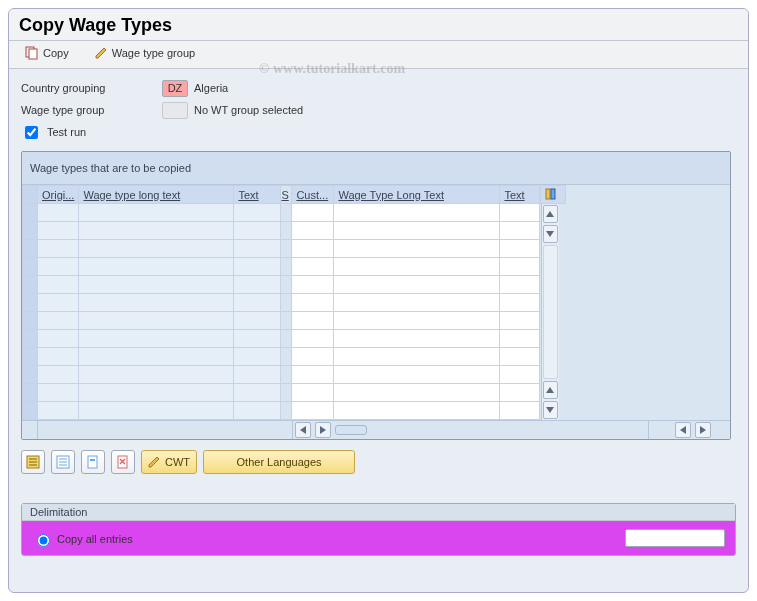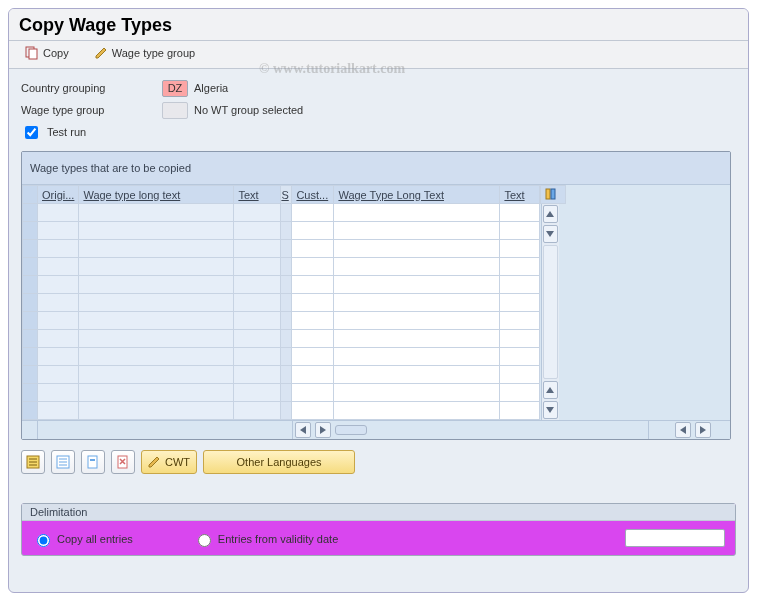--- a/index.html
+++ b/index.html
@@ -565,24 +565,20 @@
       </div>
     </div>
 
     <div class="box">
       <div class="box-title">Delimitation</div>
       <div class="box-body">
         <label class="radio-item">
           <input type="radio" name="delim" checked="" style="">
           <span>Copy all entries</span>
         </label>
-        <label class="radio-item" style="margin-left:60px;">
-          <input type="radio" name="delim" style="">
-          <span>Entries from validity date</span>
-        </label>
         <span style="flex:1;"></span>
         <input class="date-input" value="" style="">
       </div>
     </div>
   </div>
 
   <div class="watermark">©  www.tutorialkart.com</div>
 </div>
 
 </body></html>

